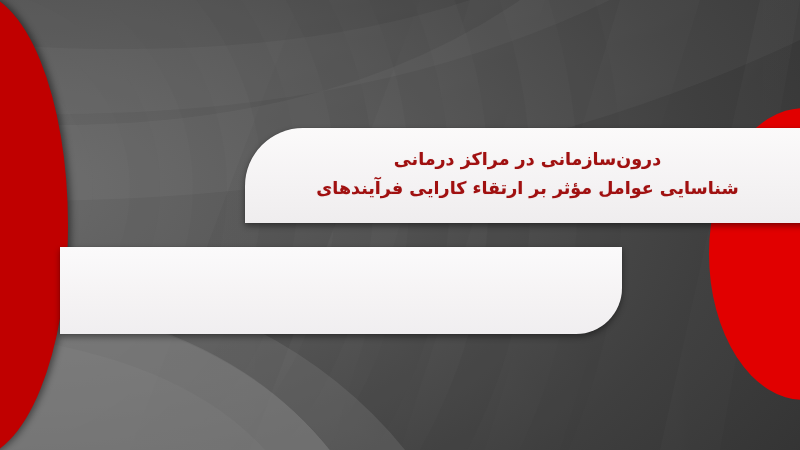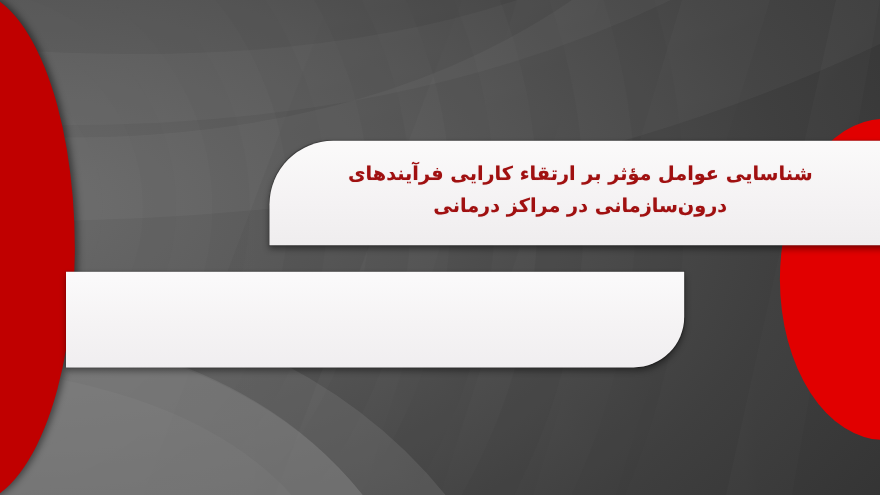--- a/index.html
+++ b/index.html
@@ -136,22 +136,22 @@
       <path d="M-60,120 Q300,150 520,0 L800,0 L800,40 Q430,215 -60,200 Z" fill="#ffffff" opacity="0.035"></path>
       <path d="M-60,40 Q260,70 470,0 L610,0 Q330,135 -60,110 Z" fill="#ffffff" opacity="0.030"></path>
     </g>
   </svg>
 
   <div class="red-left"></div>
   <div class="red-right"></div>
 
   <div class="title-panel">
     <div class="title-text">
+      <span class="title-line">درون‌سازمانی در مراکز درمانی</span>
       <span class="title-line">شناسایی عوامل مؤثر بر ارتقاء کارایی فرآیندهای</span>
-      <span class="title-line">درون‌سازمانی در مراکز درمانی</span>
     </div>
   </div>
 
   <div class="content-panel">
     <div class="content-body"></div>
   </div>
 
 </div>
 
 </body></html>

